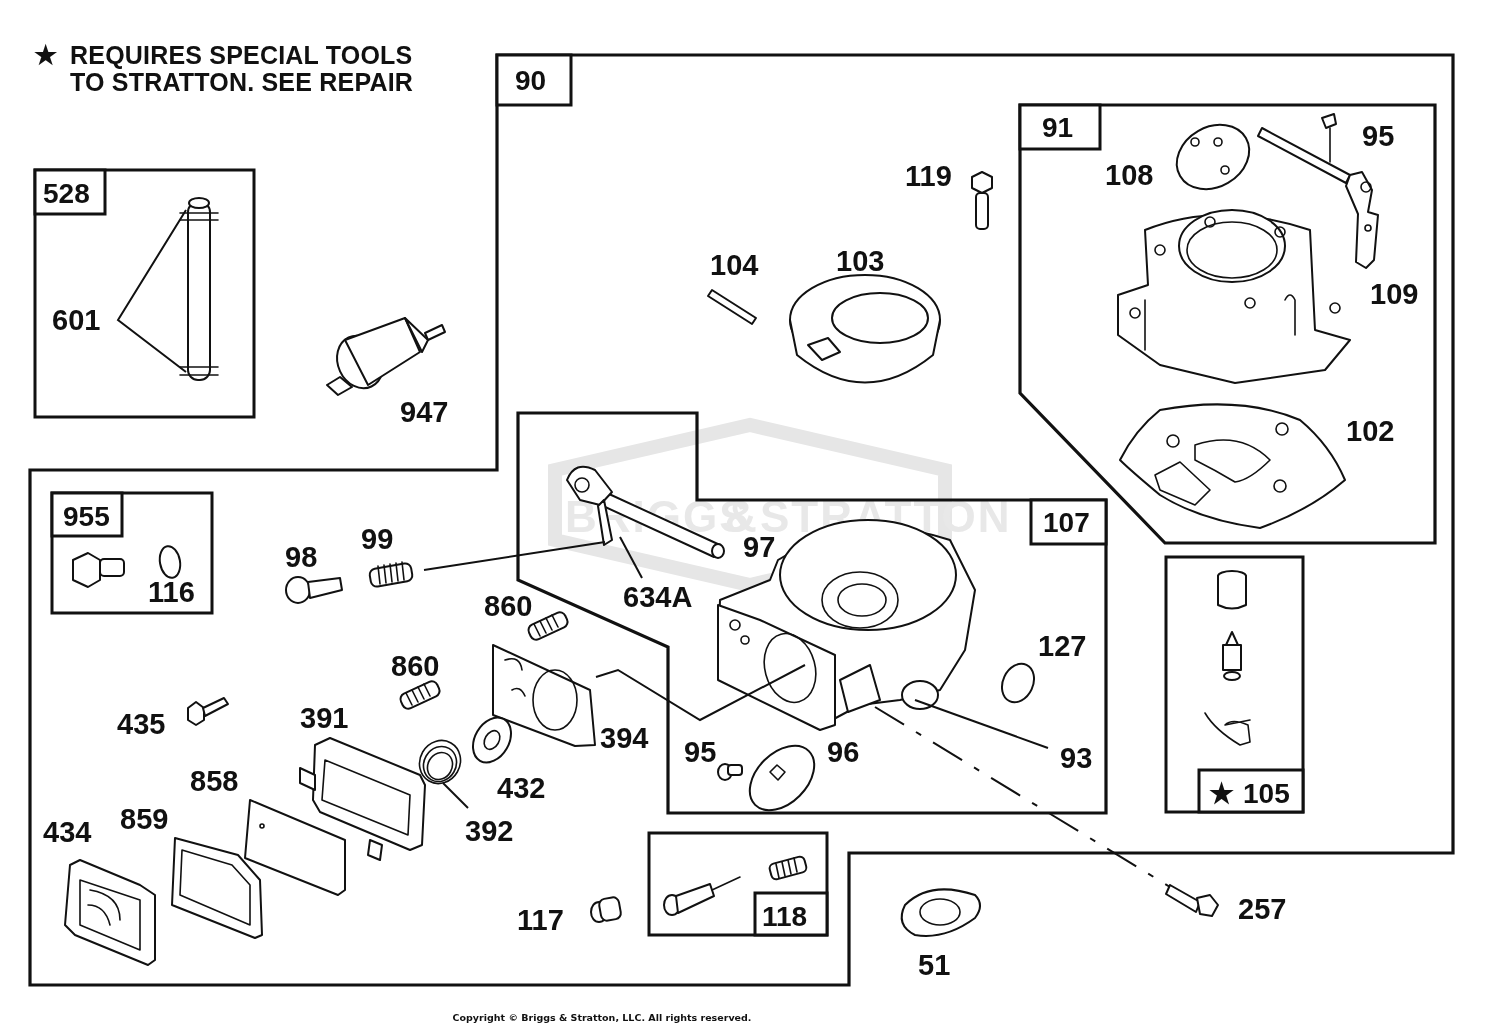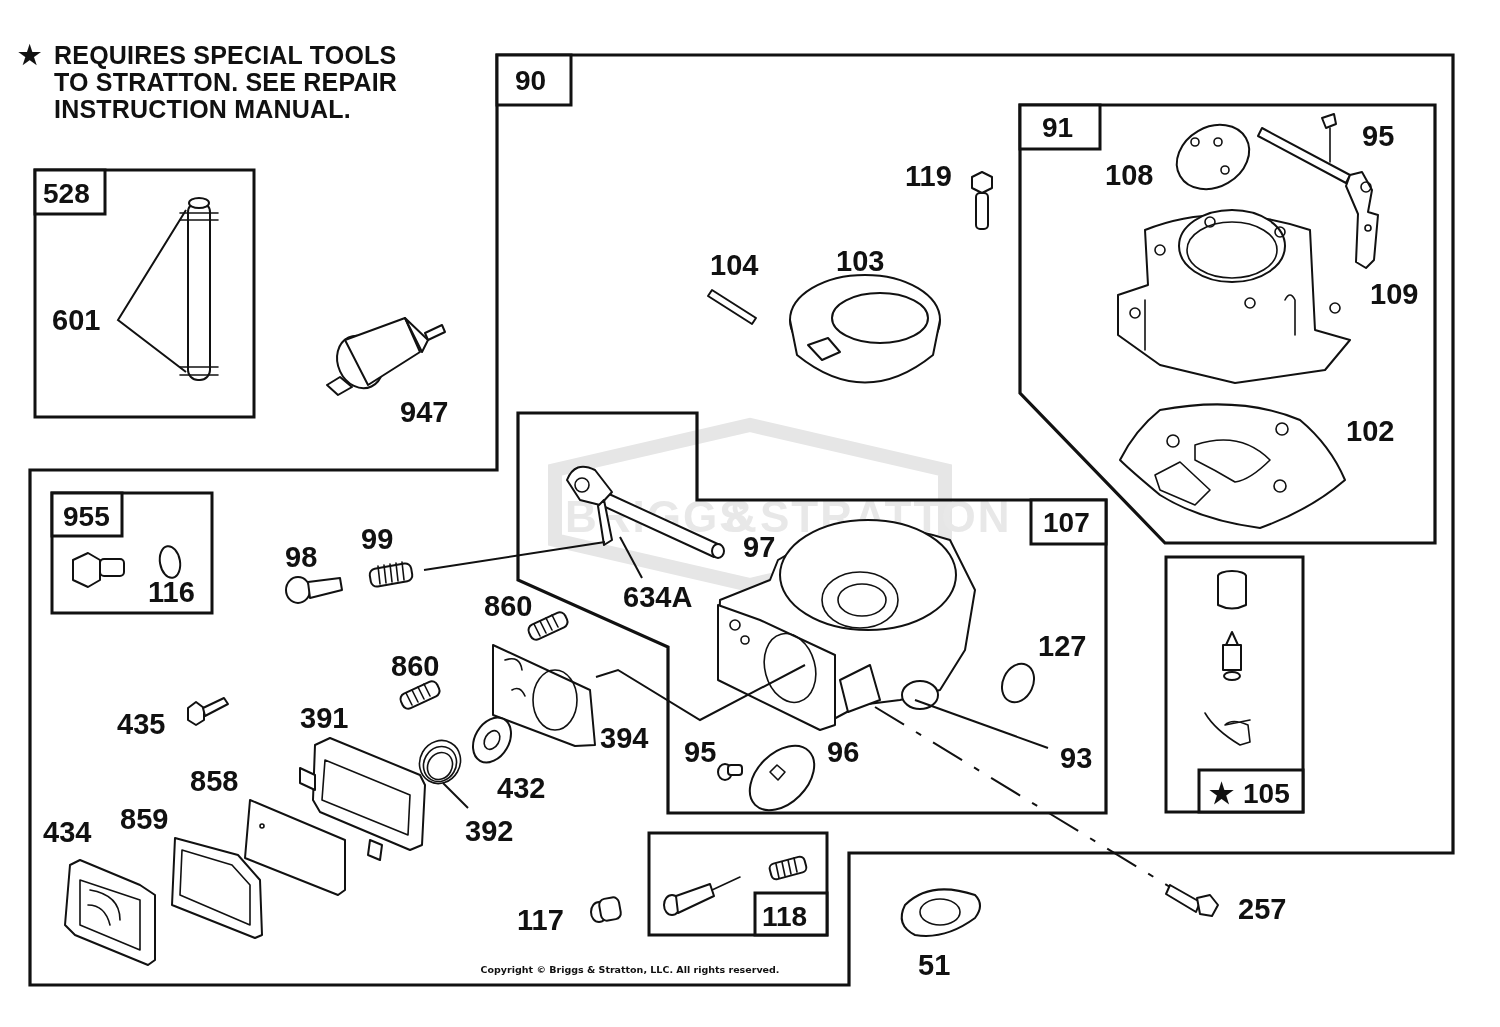--- a/index.html
+++ b/index.html
@@ -8,33 +8,32 @@
   .frame { fill: none; stroke: #111; stroke-width: 3.2; stroke-linejoin: miter; }
   .box { fill: #fff; stroke: #111; stroke-width: 3; }
   .part { fill: #fff; stroke: #111; stroke-width: 2; stroke-linejoin: round; stroke-linecap: round; }
   .part-thin { fill: none; stroke: #111; stroke-width: 1.6; stroke-linecap: round; stroke-linejoin: round; }
   .leader { fill: none; stroke: #111; stroke-width: 2; }
   .leader-dash { fill: none; stroke: #111; stroke-width: 2; stroke-dasharray: 34 14 6 14; }
   .callout { font-family: "Liberation Sans", sans-serif; font-weight: bold; font-size: 29px; fill: #111; }
   .boxlabel { font-family: "Liberation Sans", sans-serif; font-weight: bold; font-size: 28px; fill: #111; }
   .note { position: absolute; left: 18px; top: 42px; font-family: "Liberation Sans", sans-serif; font-weight: bold; font-size: 25px; line-height: 27px; color: #111; letter-spacing: 0.2px; }
   .note .star { display: inline-block; width: 36px; font-size: 26px; }
-  .note .line { display: block; padding-left: 36px; }
+  .note .line { display: block; padding-left: 36px; margin-left: 16px; }
   .note .line.first { padding-left: 0; }
-  .copyright { position: absolute; left: 0; width: 1204px; top: 964px; text-align: center; font-family: "DejaVu Sans", sans-serif; font-weight: bold; font-size: 9.5px; color: #111; margin-left: 28px; }
+  .copyright { position: absolute; left: 0; width: 1204px; top: 1012px; text-align: center; font-family: "DejaVu Sans", sans-serif; font-weight: bold; font-size: 9.5px; color: #111; }
   .watermark { fill: none; stroke: #e6e6e6; stroke-width: 14; }
   .watermark-text { font-family: "Liberation Sans", sans-serif; font-weight: bold; font-size: 44px; fill: #e8e8e8; letter-spacing: 2px; }
 </style>
 </head>
 <body>
 
 <div class="note">
   <span class="line first"><span class="star">★</span><span>REQUIRES SPECIAL TOOLS</span></span>
   <span class="line">TO STRATTON.  SEE REPAIR</span>
-  <span class="line">INSTRUCTION MANUAL.</span>
 </div>
 
 <svg id="diagram" width="1500" height="1027" viewBox="0 0 1500 1027" xmlns="http://www.w3.org/2000/svg">
 
   <g>
     <path class="watermark" d="M555 505 L555 470 L750 425 L945 470 L945 540 L750 585 L555 540 Z"></path>
     <text class="watermark-text" x="565" y="532">BRIGGS</text>
     <text class="watermark-text" x="725" y="532">&amp;</text>
     <text class="watermark-text" x="760" y="532">STRATTON</text>
   </g>

